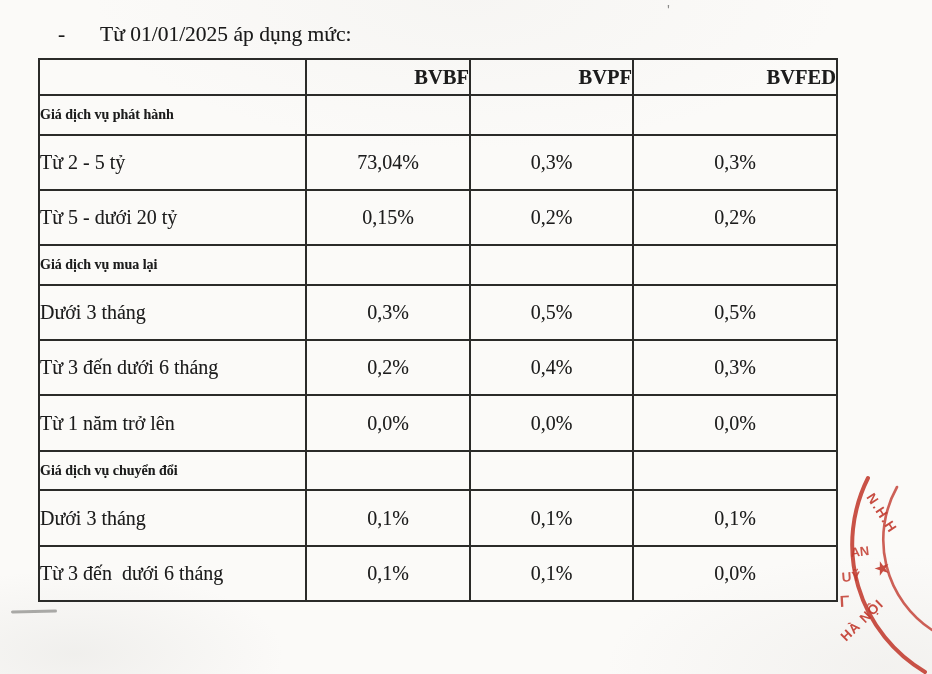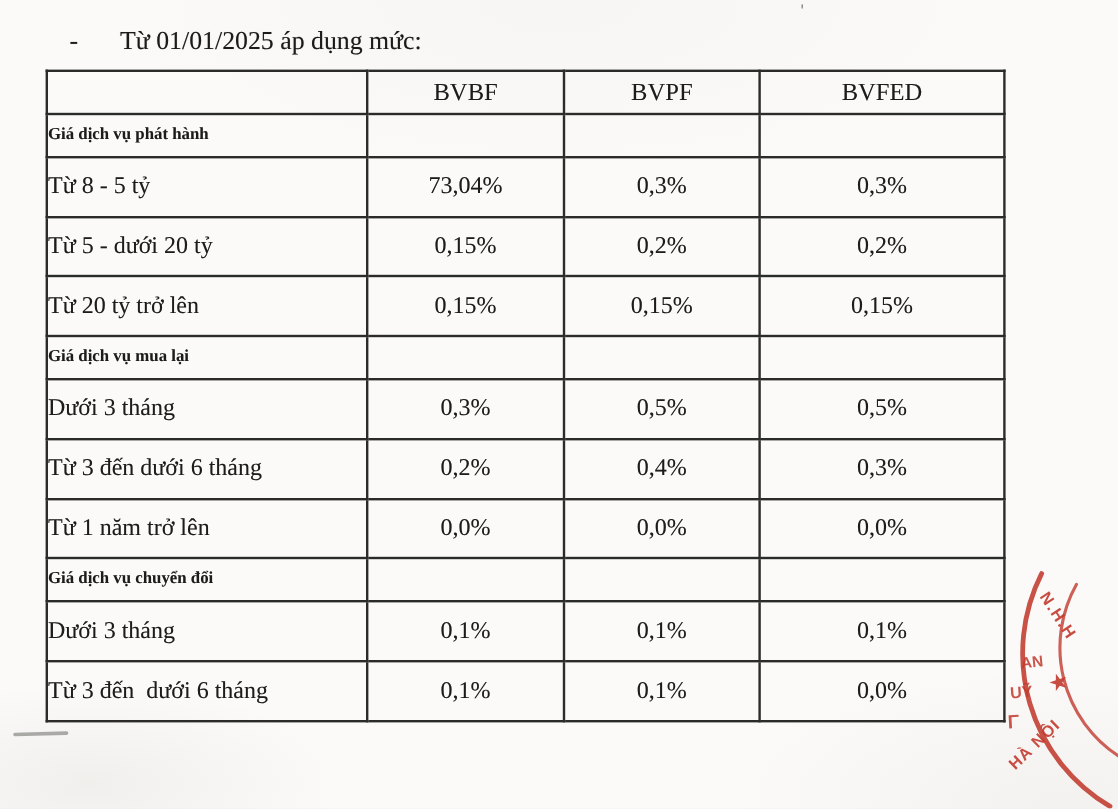--- a/index.html
+++ b/index.html
@@ -51,21 +51,21 @@
   table.fee col.c2{width:163px;}
   table.fee col.c3{width:204px;}
   table.fee th,table.fee td{
     border:2px solid #2b2b29;
     padding:0;
     vertical-align:middle;
     overflow:hidden;
   }
   table.fee{border:2.5px solid #262624;}
   table.fee thead tr{height:36px;}
-  table.fee th{font-weight:normal;text-align:center;font-size:20.5px;}
+  table.fee th{font-weight:bold;text-align:right;font-size:20.5px;}
   td.label{
     text-align:left;padding-left:8px;
     white-space:pre;
   }
   td.label.section{font-weight:bold;font-size:14px;}
   td.val{text-align:center;}
   
   svg.stamp{
     position:absolute;left:0;top:0;
     pointer-events:none;
@@ -103,36 +103,30 @@
       </tr>
     </thead>
     <tbody>
         <tr>
           <td class="label section">Giá dịch vụ phát hành</td>
           <td class="val"></td>
           <td class="val"></td>
           <td class="val"></td>
         </tr>
         <tr>
-          <td class="label">Từ 8 - 5 tỷ</td>
+          <td class="label">Từ 2 - 5 tỷ</td>
           <td class="val">73,04%</td>
           <td class="val">0,3%</td>
           <td class="val">0,3%</td>
         </tr>
         <tr>
           <td class="label">Từ 5 - dưới 20 tỷ</td>
           <td class="val">0,15%</td>
           <td class="val">0,2%</td>
           <td class="val">0,2%</td>
-        </tr>
-        <tr>
-          <td class="label">Từ 20 tỷ trở lên</td>
-          <td class="val">0,15%</td>
-          <td class="val">0,15%</td>
-          <td class="val">0,15%</td>
         </tr>
         <tr>
           <td class="label section">Giá dịch vụ mua lại</td>
           <td class="val"></td>
           <td class="val"></td>
           <td class="val"></td>
         </tr>
         <tr>
           <td class="label">Dưới 3 tháng</td>
           <td class="val">0,3%</td>

